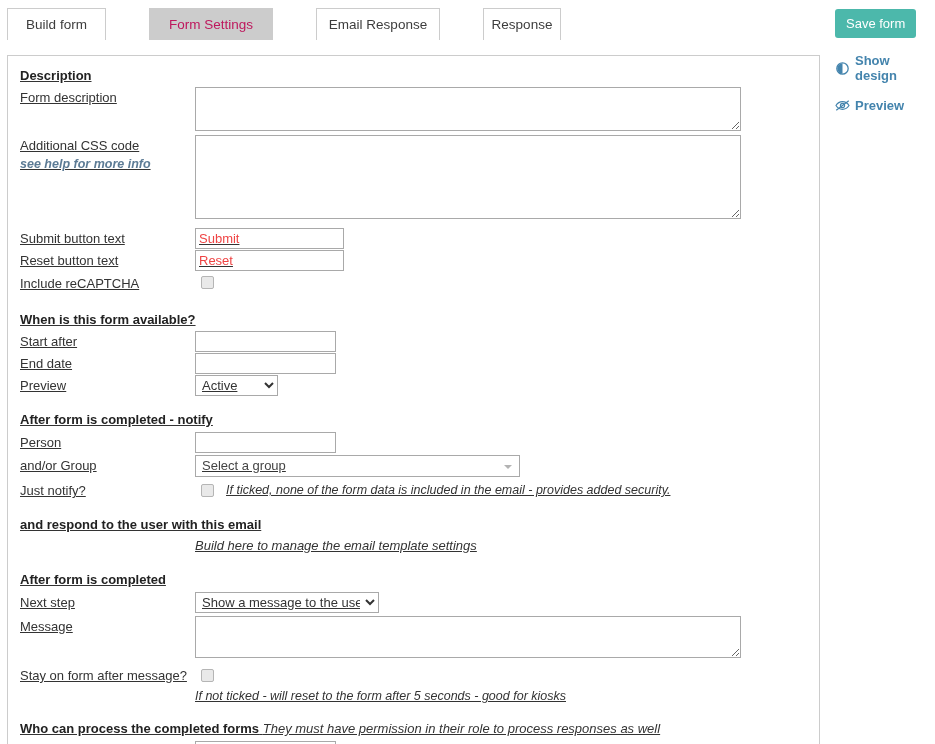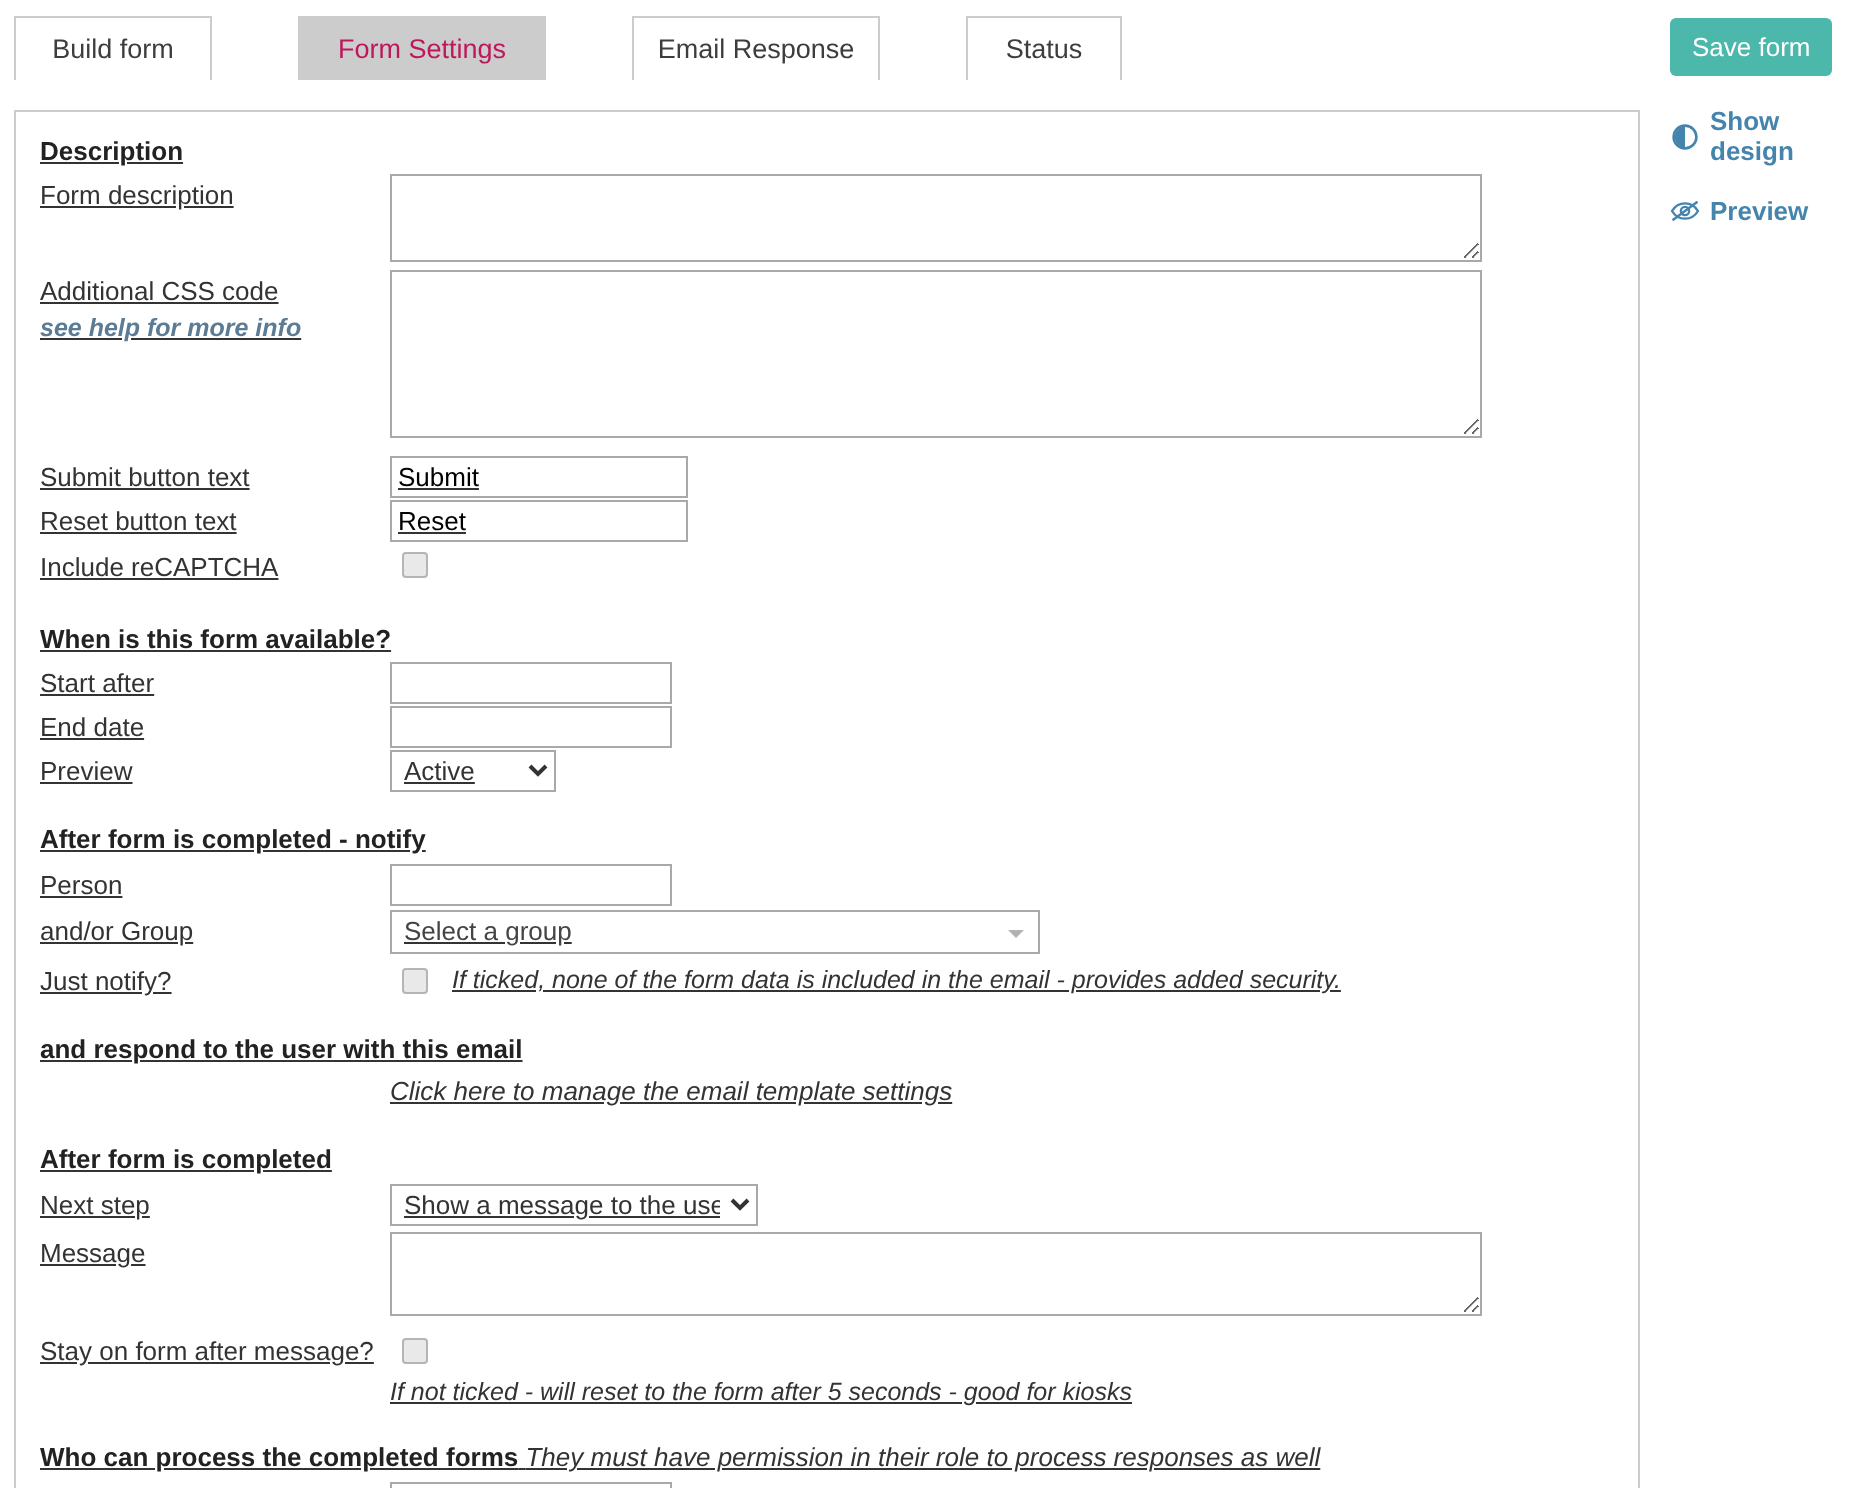--- a/index.html
+++ b/index.html
@@ -104,21 +104,21 @@
     color: #5c7b95;
     font-size: 12.5px;
     line-height: 16px;
     cursor: pointer;
   }
 
   
   input.txt {
     font-family: "Liberation Sans", sans-serif;
     font-size: 13px;
-    color: #000000;
+    color: #ef4444;
     border: 1px solid #a9a9a9;
     background: #ffffff;
     height: 17px;
     padding: 1px 3px;
     box-sizing: content-box;
     outline: none;
   }
   input.w-med { width: 133px; }
   input.w-short { width: 141px; }
 
@@ -252,21 +252,21 @@
     <div class="tab" style="width:99px;height:32px;">
       <span>Build form</span>
     </div>
     <div class="tab active" style="width:124px;height:32px;">
       <span>Form Settings</span>
     </div>
     <div class="tab" style="width:124px;height:32px;">
       <span>Email Response</span>
     </div>
     <div class="tab" style="width:78px;height:32px;">
-      <span>Status</span>
+      <span>Response</span>
     </div>
   </div>
 
   <div class="panel">
     <div class="panel-inner">
 
       <div class="section-head">Description</div>
 
       <div class="row" style="margin-top:1px;">
         <div class="lbl">Form description</div>
@@ -332,21 +332,21 @@
 
       <div class="row" style="margin-top:3px;">
         <div class="lbl">Just notify?</div>
         <span class="cb" style="margin-left:6px;margin-top:4px;"></span>
         <span class="hint" style="margin-left:12px;">If ticked, none of the form data is included in the email - provides added security.</span>
       </div>
 
       <div class="section-head" style="margin-top:14px;">and respond to the user with this email</div>
       <div class="row">
         <div class="lbl"></div>
-        <span class="emaillink">Click here to manage the email template settings</span>
+        <span class="emaillink">Build here to manage the email template settings</span>
       </div>
 
       <div class="section-head" style="margin-top:14px;">After form is completed</div>
 
       <div class="row" style="margin-top:2px;">
         <div class="lbl">Next step</div>
         <select class="sel sel-next">
           <option>Show a message to the user</option>
         </select>
       </div>

